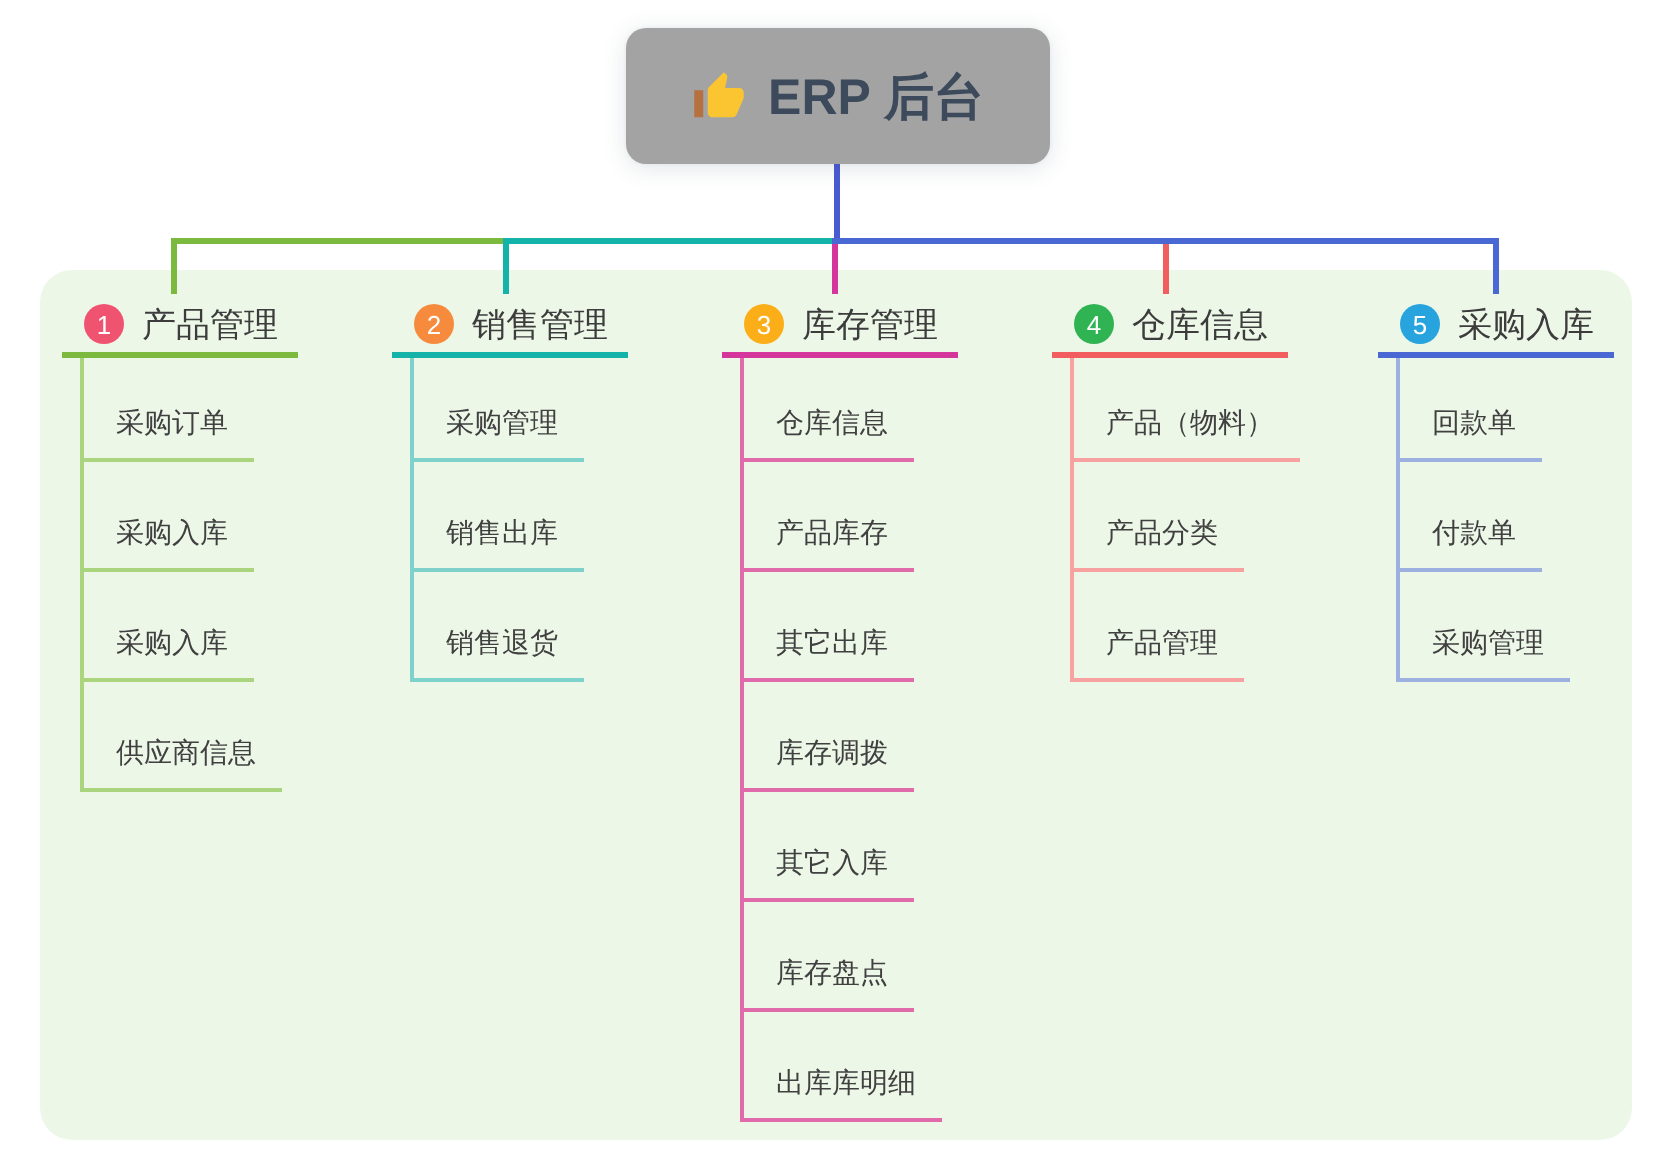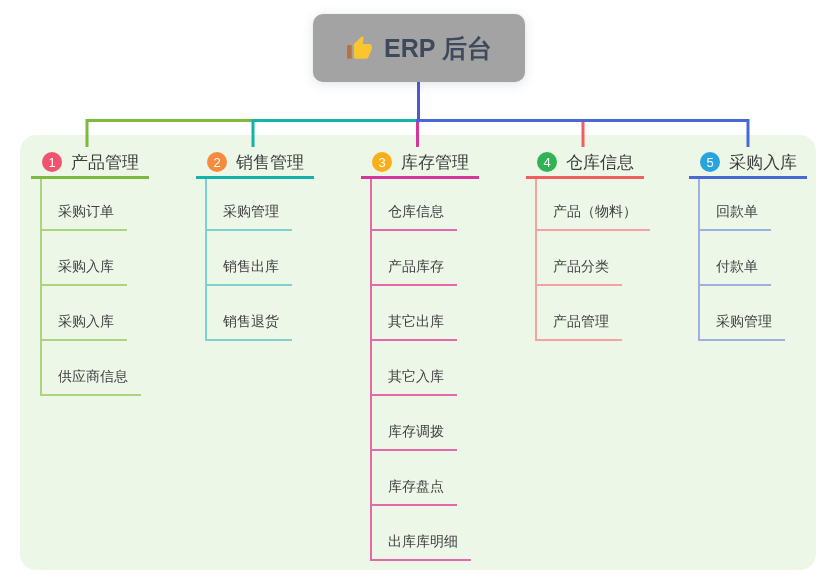--- a/index.html
+++ b/index.html
@@ -92,22 +92,22 @@
 
 <div class="branch" style="left: 361px; --line: #d5369b; --light: #e06aaa; --badge: #fbae17;">
   <div class="bhead">
     <span class="badge">3</span>
     <span class="blabel">库存管理</span>
   </div>
   <div class="kids">
     <div class="kid">仓库信息</div>
     <div class="kid">产品库存</div>
     <div class="kid">其它出库</div>
+    <div class="kid">库存调拨</div>
     <div class="kid">其它入库</div>
-    <div class="kid">库存调拨</div>
     <div class="kid">库存盘点</div>
     <div class="kid">出库库明细</div>
   </div>
 </div>
 
 <div class="branch" style="left: 526px; --line: #f25e60; --light: #f7a2a0; --badge: #30b453;">
   <div class="bhead">
     <span class="badge">4</span>
     <span class="blabel">仓库信息</span>
   </div>

